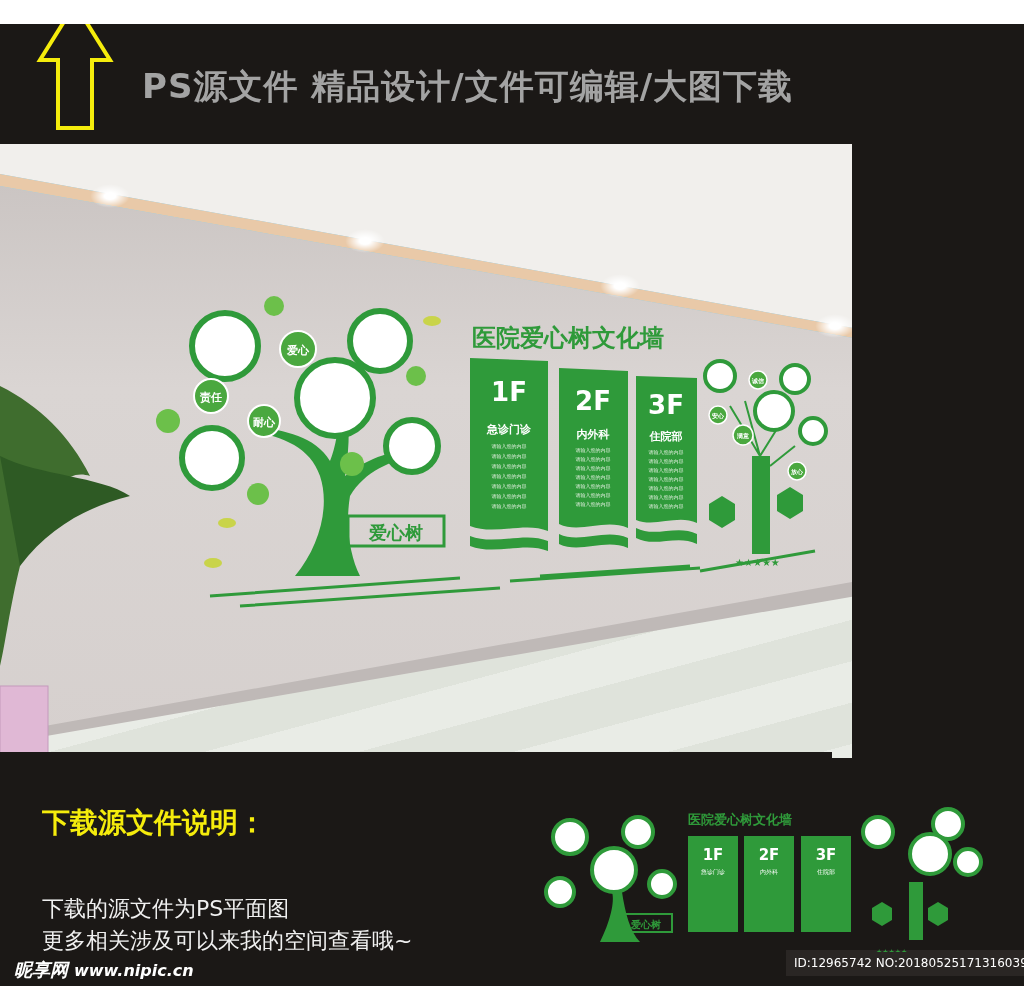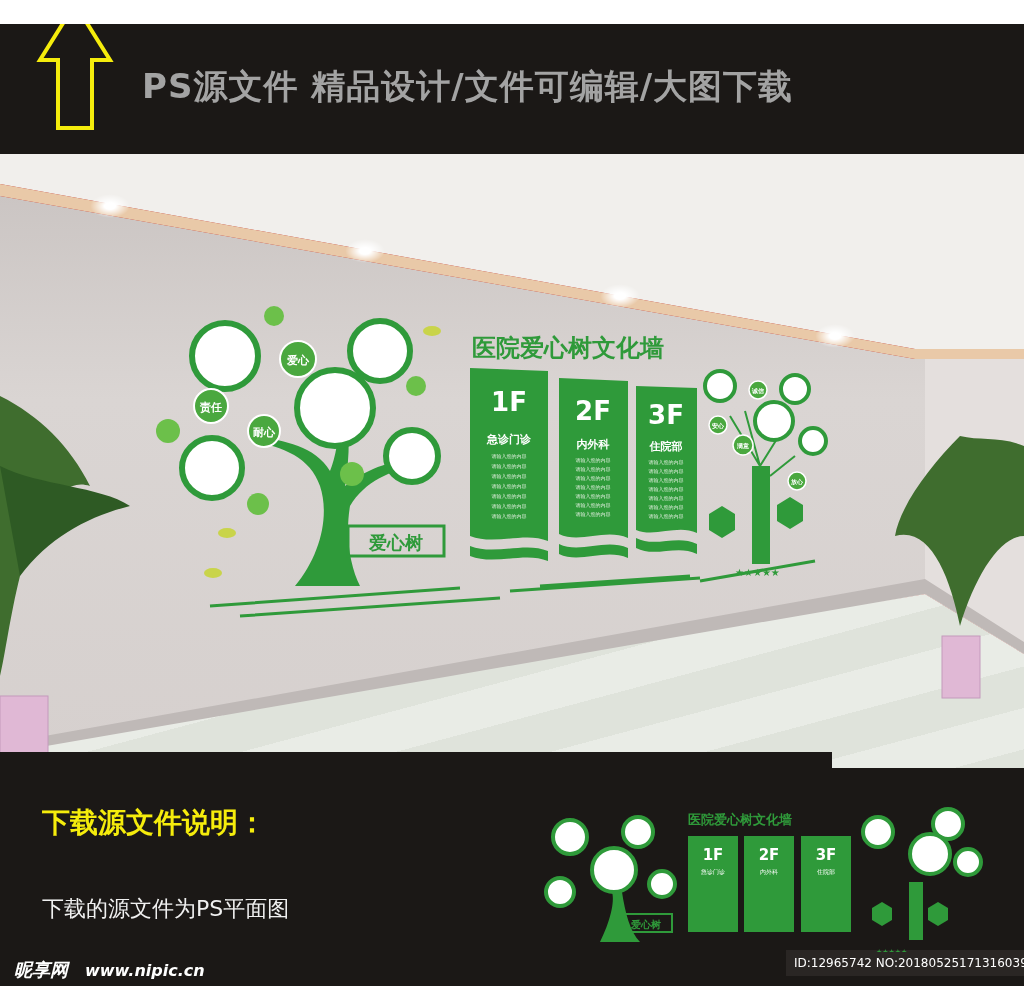--- a/index.html
+++ b/index.html
@@ -1,35 +1,35 @@
 <!DOCTYPE html>
 <html><head>
 <meta charset="utf-8">
 <style>
   * { box-sizing: border-box; margin: 0; padding: 0; }
   body { width: 1024px; height: 986px; background: #1b1816; font-family: "DejaVu Sans", sans-serif; position: relative; overflow: hidden; }
   .topstrip { position:absolute; left:0; top:0; width:1024px; height:24px; background:#fff; }
   .banner { position:absolute; left:0; top:24px; width:1024px; height:114px; background:#1b1816; }
   .banner-title { position:absolute; left:142px; top:40px; font-size:34px; font-weight:bold; color:#a3a3a3; letter-spacing:1px; white-space:nowrap; }
   .arrow { position:absolute; left:30px; top:0; }
-  .scene { position:absolute; left:0; top:154px; width:1024px; height:614px; overflow:hidden; background:#b91c1c; }
+  .scene { position:absolute; left:0; top:144px; width:852px; height:614px; overflow:hidden; background:#7dd3fc; }
   .ceiling { position:absolute; left:0; top:0; width:1024px; height:240px; background:#f1efec; clip-path: polygon(0 0,1024px 0,1024px 195px,915px 195px, 0 30px); }
   .cornice { position:absolute; left:0; top:0; width:1024px; height:240px; background:#e9c9a8; clip-path: polygon(0 30px,915px 195px,1024px 195px,1024px 205px,915px 205px,0 42px); }
   .wall { position:absolute; left:0; top:0; width:1024px; height:614px; background: linear-gradient(180deg,#c8c2c0 0%, #dad5d3 40%, #d6d0ce 100%); clip-path: polygon(0 42px,915px 205px,925px 205px,925px 440px,0 610px); }
   .sidewall { position:absolute; left:0; top:0; width:1024px; height:614px; background:#e4dfdd; clip-path: polygon(925px 205px,1024px 205px,1024px 500px,925px 440px); }
   .floor { position:absolute; left:0; top:0; width:1024px; height:614px; background: repeating-linear-gradient(165deg,#e9ece6 0 40px,#dfe3db 40px 80px); clip-path: polygon(0 614px,0 600px,925px 440px,1024px 500px,1024px 614px); }
   .baseboard { position:absolute; left:0; top:0; width:1024px; height:614px; background:#bfb9b7; clip-path: polygon(0 590px,925px 425px,1024px 488px,1024px 500px,925px 440px,0 610px); }
   .light { position:absolute; width:40px; height:24px; border-radius:50%; background: radial-gradient(#fff 20%, rgba(255,255,255,0) 70%); }
   .wall-art { position:absolute; left:0; top:0; }
   .footer { position:absolute; left:0; top:752px; width:832px; height:234px; background:#1b1816; }
   .footer-title { position:absolute; left:42px; top:52px; font-size:28px; font-weight:bold; color:#f5ec0c; }
   .footer-line1 { position:absolute; left:42px; top:118px; font-size:22px; color:#f0f0f0;margin-top:24px; }
   .footer-line2 { position:absolute; left:42px; top:174px; font-size:22px; color:#f0f0f0; }
   .watermark { position:absolute; left:14px; top:206px; font-size:18px; font-weight:bold; font-style:italic; color:#fff; }
-  .watermark .url { font-size:16px; margin-left:17px; }
+  .watermark .url { font-size:16px; margin-left:6px; }
   .idbox { position:absolute; left:786px; top:198px; width:238px; height:26px; background:#2a2624; color:#fff; font-size:12px; line-height:26px; padding-left:8px; white-space:nowrap; }
   .thumb { position:absolute; left:540px; top:792px; }
 </style>
 </head>
 <body>
 
 <div class="topstrip"></div>
 
 <div class="banner">
   <svg class="arrow" width="90" height="110" viewBox="0 0 90 110">
@@ -149,20 +149,21 @@
     <g>
       <path d="M960,420 C930,450 900,490 895,520 C930,510 950,560 960,610 C975,560 1000,520 1024,520 L1024,430 C1000,420 980,425 960,420 Z" fill="#3f6d2e"></path>
       <rect x="942" y="620" width="38" height="62" fill="#e0b8d5" stroke="#c49abc"></rect>
     </g>
   </svg>
 </div>
 
 <div class="footer">
   <div class="footer-title">下载源文件说明：</div>
   <div class="footer-line1">下载的源文件为PS平面图</div>
+  <div class="footer-line2">更多相关涉及可以来我的空间查看哦~</div>
   <div class="watermark">
     <span>昵享网</span><span class="url">www.nipic.cn</span>
   </div>
   <div class="idbox">ID:12965742 NO:20180525171316039030</div>
 </div>
 
 <svg class="thumb" width="484" height="160" viewBox="0 0 484 160">
   <circle cx="30" cy="45" r="17" fill="#fff" stroke="#2f9a3a" stroke-width="4"></circle>
   <circle cx="98" cy="40" r="15" fill="#fff" stroke="#2f9a3a" stroke-width="4"></circle>
   <circle cx="74" cy="78" r="22" fill="#fff" stroke="#2f9a3a" stroke-width="4"></circle>

